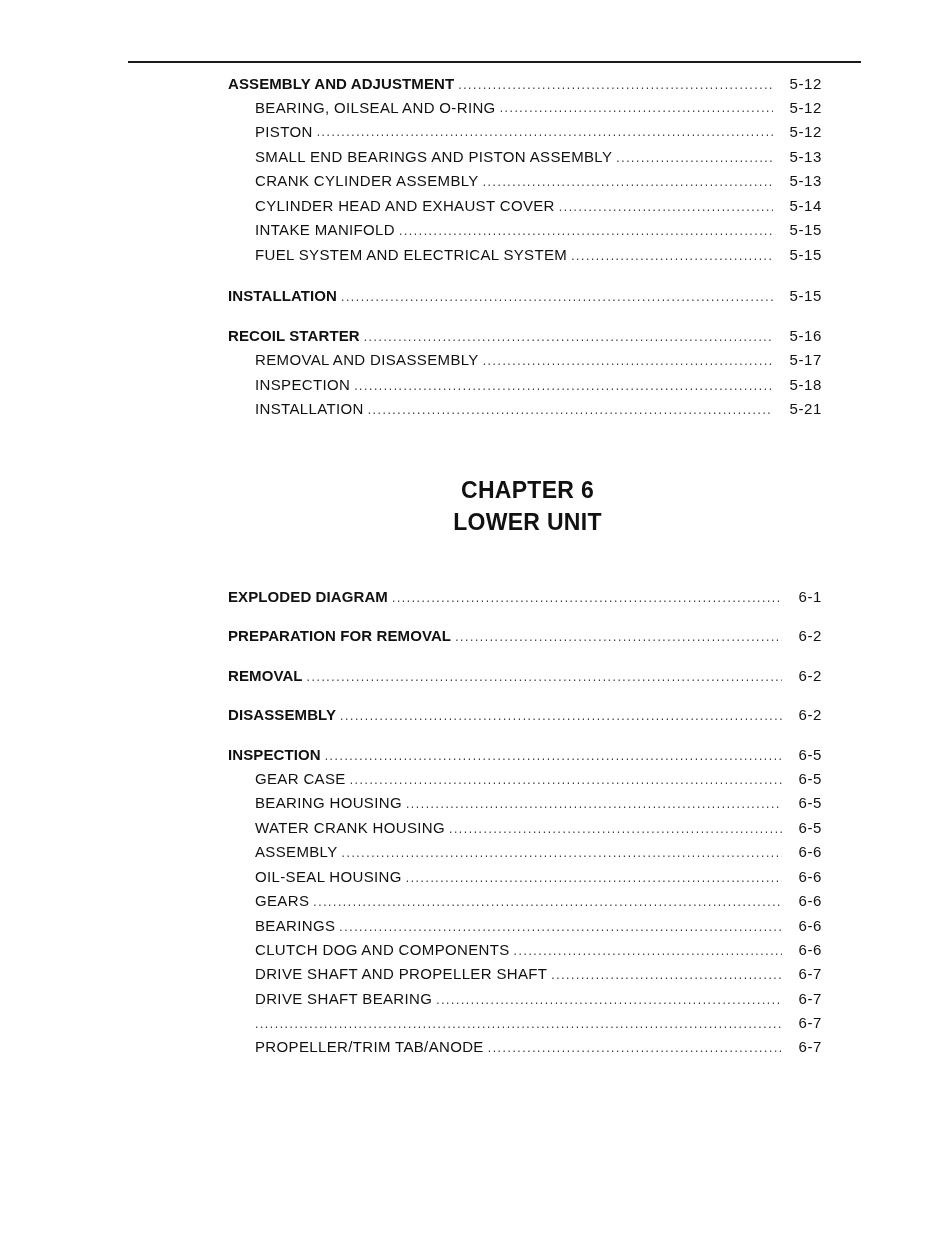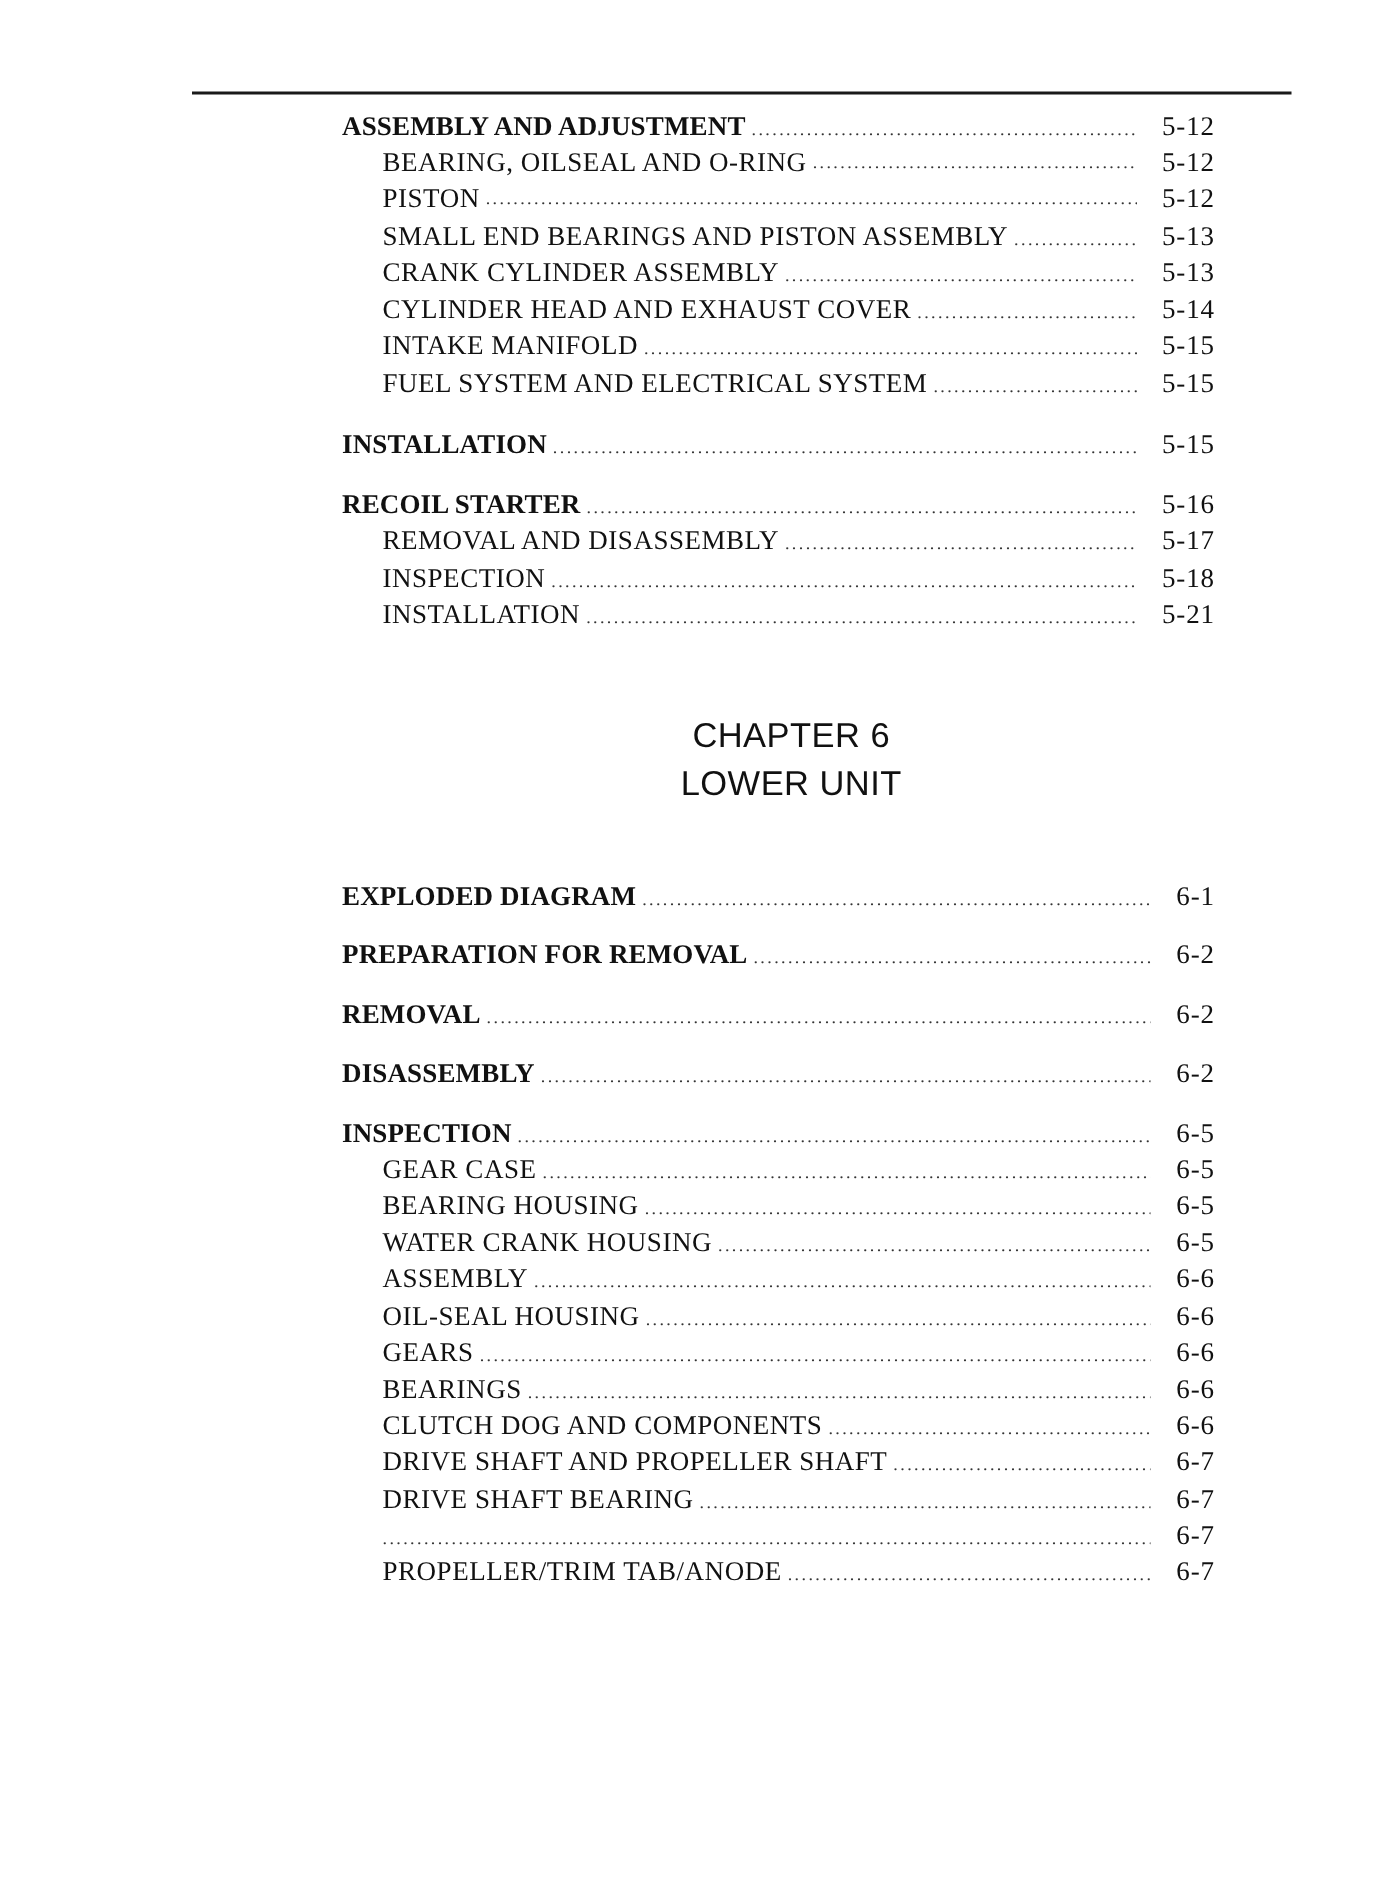--- a/index.html
+++ b/index.html
@@ -24,29 +24,28 @@
       border-top: 2px solid #1a1a1a;
     }
     .toc-section {
       position: absolute;
       left: 228px;
       width: 594px;
     }
     .toc-row {
       position: absolute;
       left: 0;
-      right: 12px;
+      right: 0;
       height: 20px;
       display: flex;
       align-items: baseline;
-      font-size: 18px;
+      font-size: 15px;
       line-height: 20px;
       white-space: nowrap;
       letter-spacing: 0.35px;
-      font-family: Liberation Serif, serif;
     }
     .toc-row.main .toc-title {
       font-weight: bold;
       letter-spacing: 0.1px;
     }
     .toc-row.sub {
       left: 27px;
     }
     .toc-title {
       flex: 0 0 auto;
@@ -67,21 +66,21 @@
       padding-left: 5px;
       text-align: right;
       letter-spacing: 0.6px;
       margin-left: 12px;
     }
     .chapter-heading {
       position: absolute;
       left: 0;
       width: 100%;
       text-align: center;
-      font-weight: normal;
+      font-weight: bold;
       font-size: 23px;
       line-height: 32px;
       letter-spacing: 0.3px;
     }
     .chapter-heading .line {
       display: block;
       position: relative;
       left: 62px;
     }
   </style>

